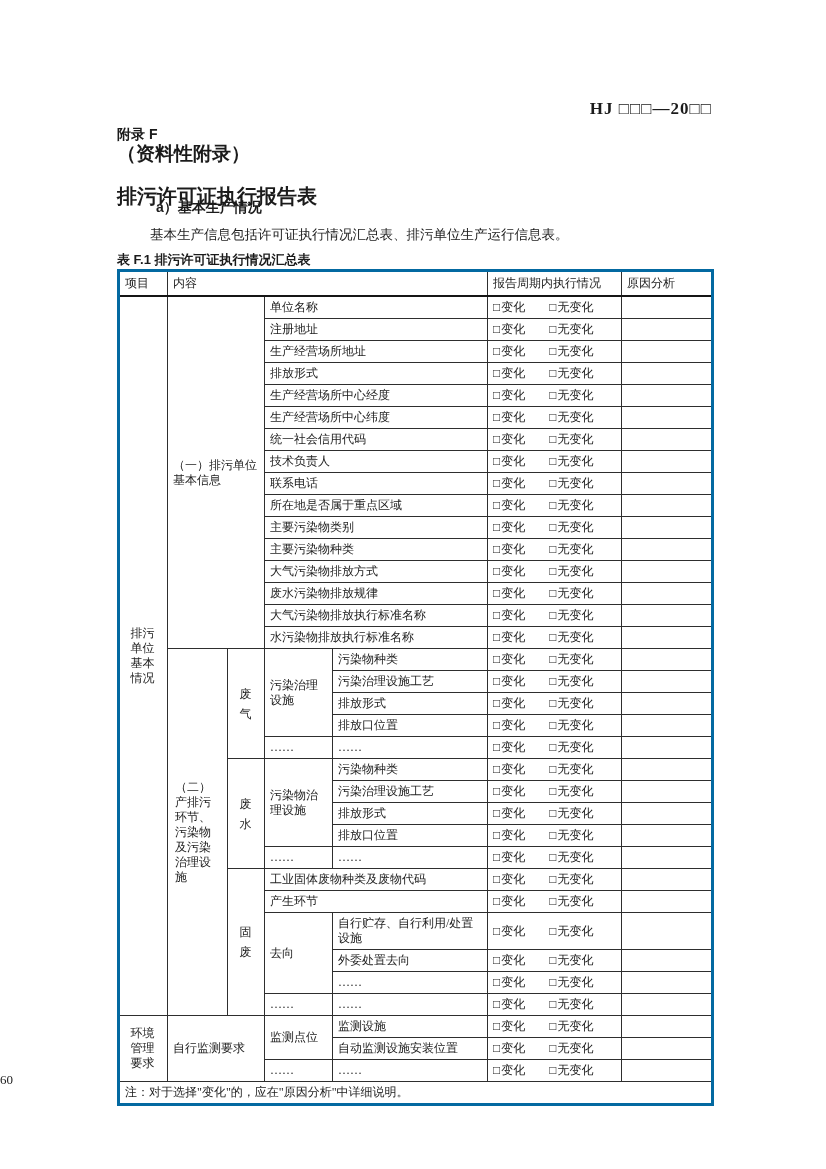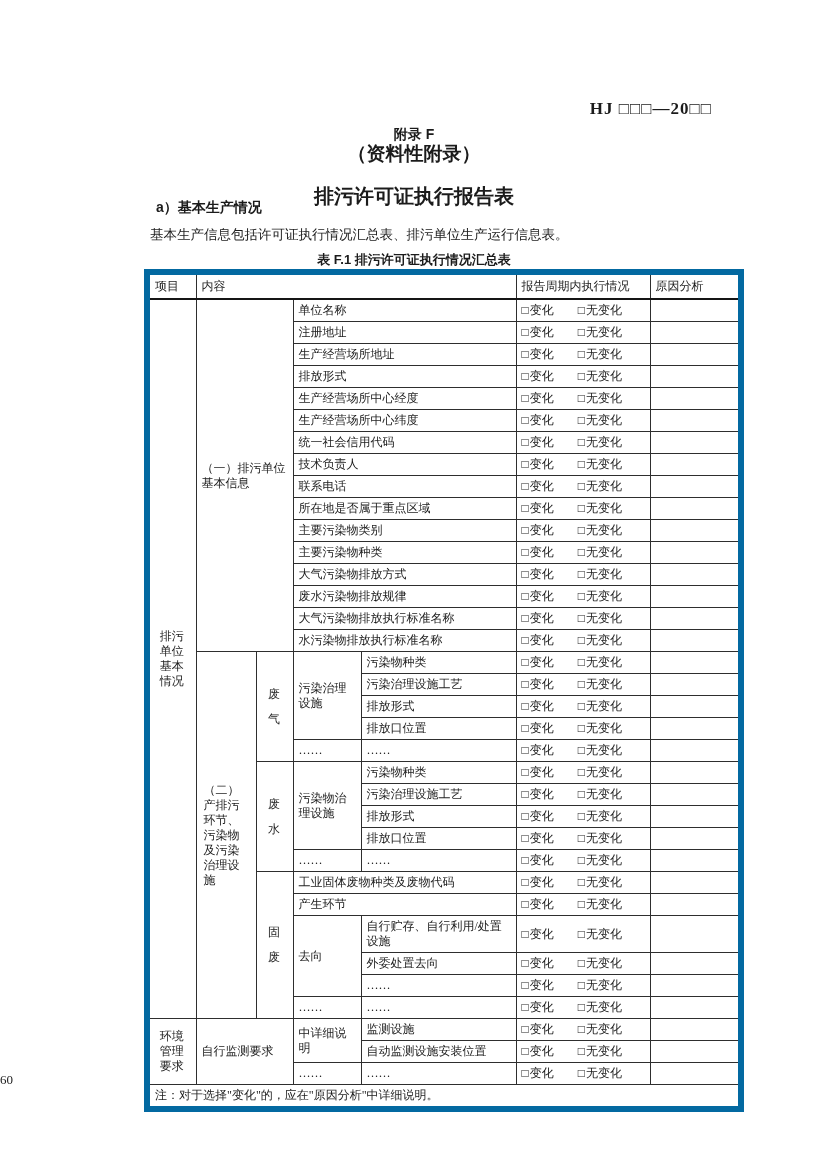--- a/index.html
+++ b/index.html
@@ -6,46 +6,46 @@
   body{
     width:826px;height:1169px;background:#ffffff;position:relative;
     font-family:"Liberation Serif","DejaVu Serif",serif;color:#1b1b1b;
     -webkit-font-smoothing:antialiased;
   }
   .abs{position:absolute;}
   .doc-code{
     top:99px;right:114px;font-weight:bold;font-size:17px;letter-spacing:1px;
     font-family:Liberation Serif, serif;
   }
-  .center-band{left:117px;width:594px;text-align:center;}
+  .center-band{left:117px;width:594px;text-align:left;}
   .h-sans{font-family:"Liberation Sans","DejaVu Sans",sans-serif;font-weight:bold;}
   .t1{top:126px;font-size:14px;}
   .t2{top:141px;font-size:19px;}
   .t3{top:183px;font-size:20px;}
   .sec-a{left:156px;top:199px;font-size:14px;}
   .intro{left:150px;top:226px;font-size:13.5px;text-align:right;}
   .caption{top:251px;font-size:13px;}
 
   .etbl{
     border-collapse:collapse;table-layout:fixed;width:594px;
     font-size:12px;line-height:15px;color:#1c1c1c;
   }
   .etbl td,.etbl th{
     border:1px solid #2e2e2e;padding:3px 5px;vertical-align:middle;
     overflow:hidden;text-align:left;font-weight:normal;
   }
   .tbl-wrap{left:117px;top:269px;}
-  .etbl{border:6px solid #0369a1;margin-left:27px;}
+  .etbl{border:3px solid #0369a1;}
   .etbl thead th{border-bottom:2px solid #151515;height:17px;}
   .th-c{text-align:center;}
   .group{vertical-align:middle;}
   .g2 .w2{width:46px;margin:0 auto 0 2px;}
   .vcell{text-align:center;}
   .vtext{width:26px;margin:0 auto;word-break:break-all;text-align:left;line-height:15px;}
-  .stack{width:13px;margin:0 auto;word-break:break-all;line-height:25px;}
+  .stack{width:13px;margin:0 auto;word-break:break-all;line-height:20px;}
   .sub .w{width:52px;}
   .exec .cb{margin-right:1px;}
   .exec .gap{margin-left:24px;}
   .exec span{white-space:nowrap;}
   .note-cell{font-size:12px;}
   .pageno{top:1072px;left:0;width:826px;font-size:13px;}
 </style>
 </head>
 <body>
 
@@ -266,21 +266,21 @@
           <td class="item">……</td>
           <td class="exec"><span class="cb">□</span><span>变化</span><span class="cb gap">□</span><span>无变化</span></td>
           <td class="reason"></td>
         </tr>
 
   <tr>
     <td rowspan="3" class="vcell">
             <div class="vtext">环境管理要求</div>
           </td>
     <td colspan="2" rowspan="3" class="group">自行监测要求</td>
-    <td rowspan="2" class="sub">中详细说明</td>
+    <td rowspan="2" class="sub">监测点位</td>
     <td class="item">监测设施</td>
     <td class="exec"><span class="cb">□</span><span>变化</span><span class="cb gap">□</span><span>无变化</span></td>
     <td class="reason"></td>
   </tr>
   <tr>
           <td class="item">自动监测设施安装位置</td>
           <td class="exec"><span class="cb">□</span><span>变化</span><span class="cb gap">□</span><span>无变化</span></td>
           <td class="reason"></td>
         </tr>
   <tr>

